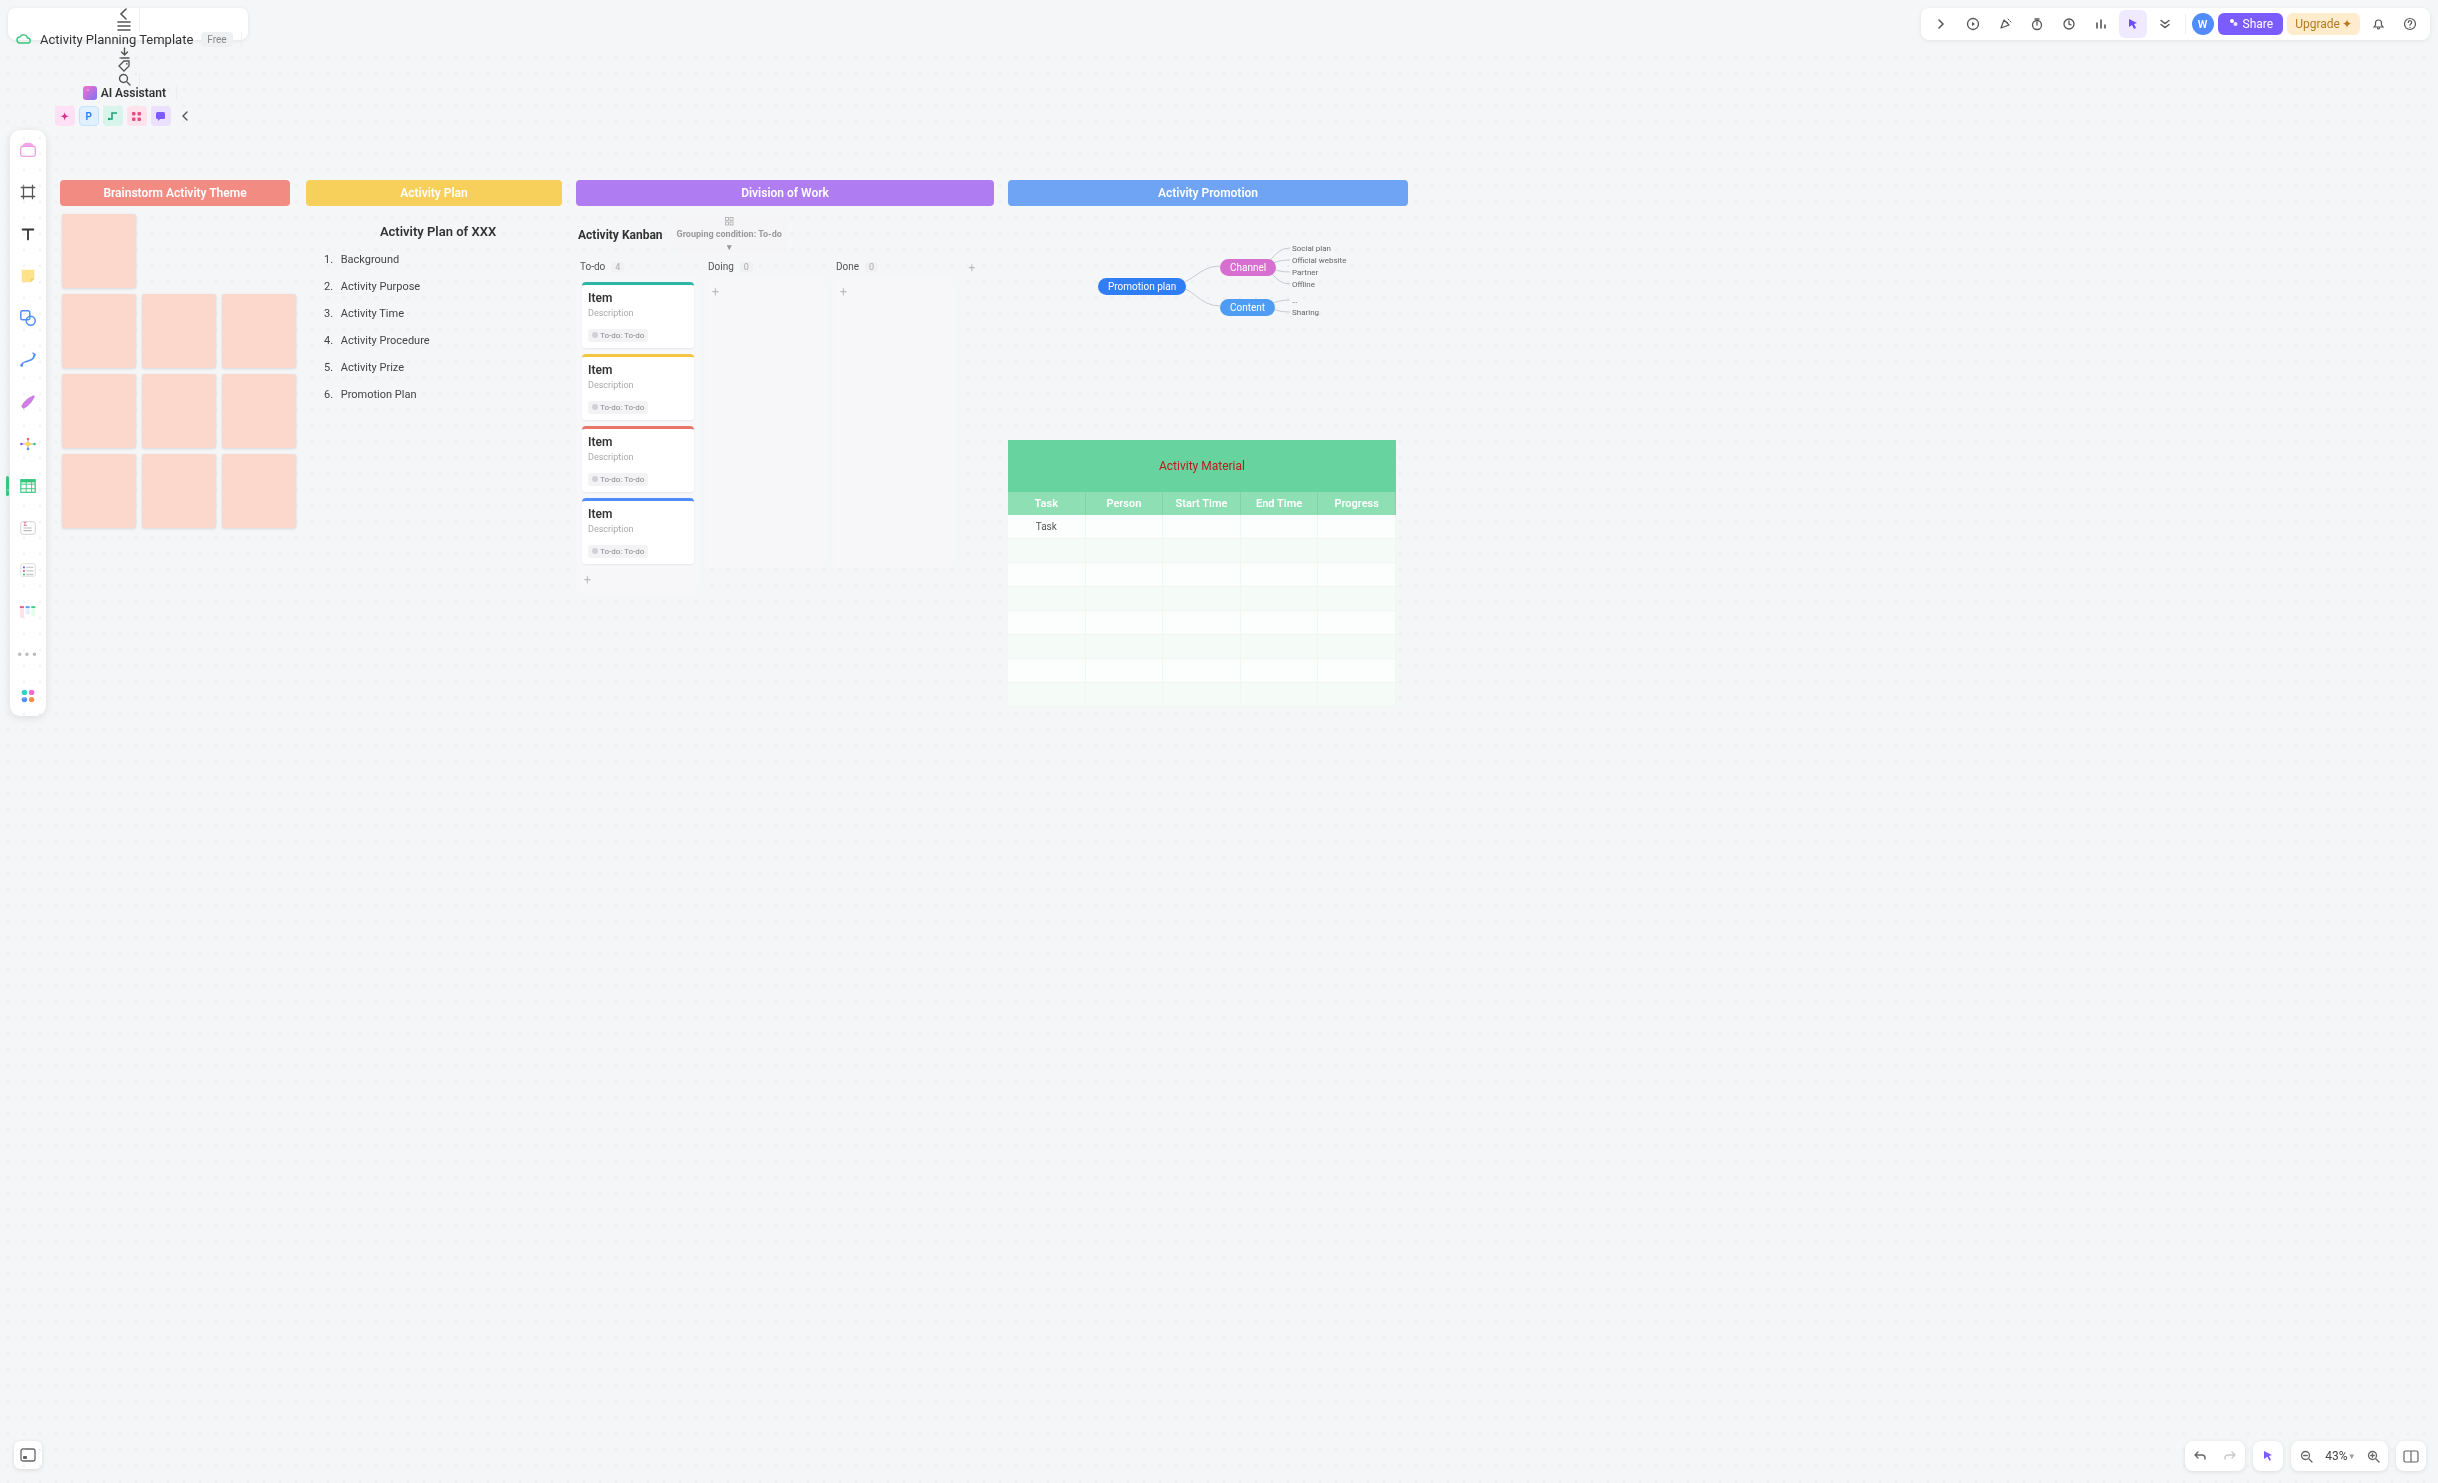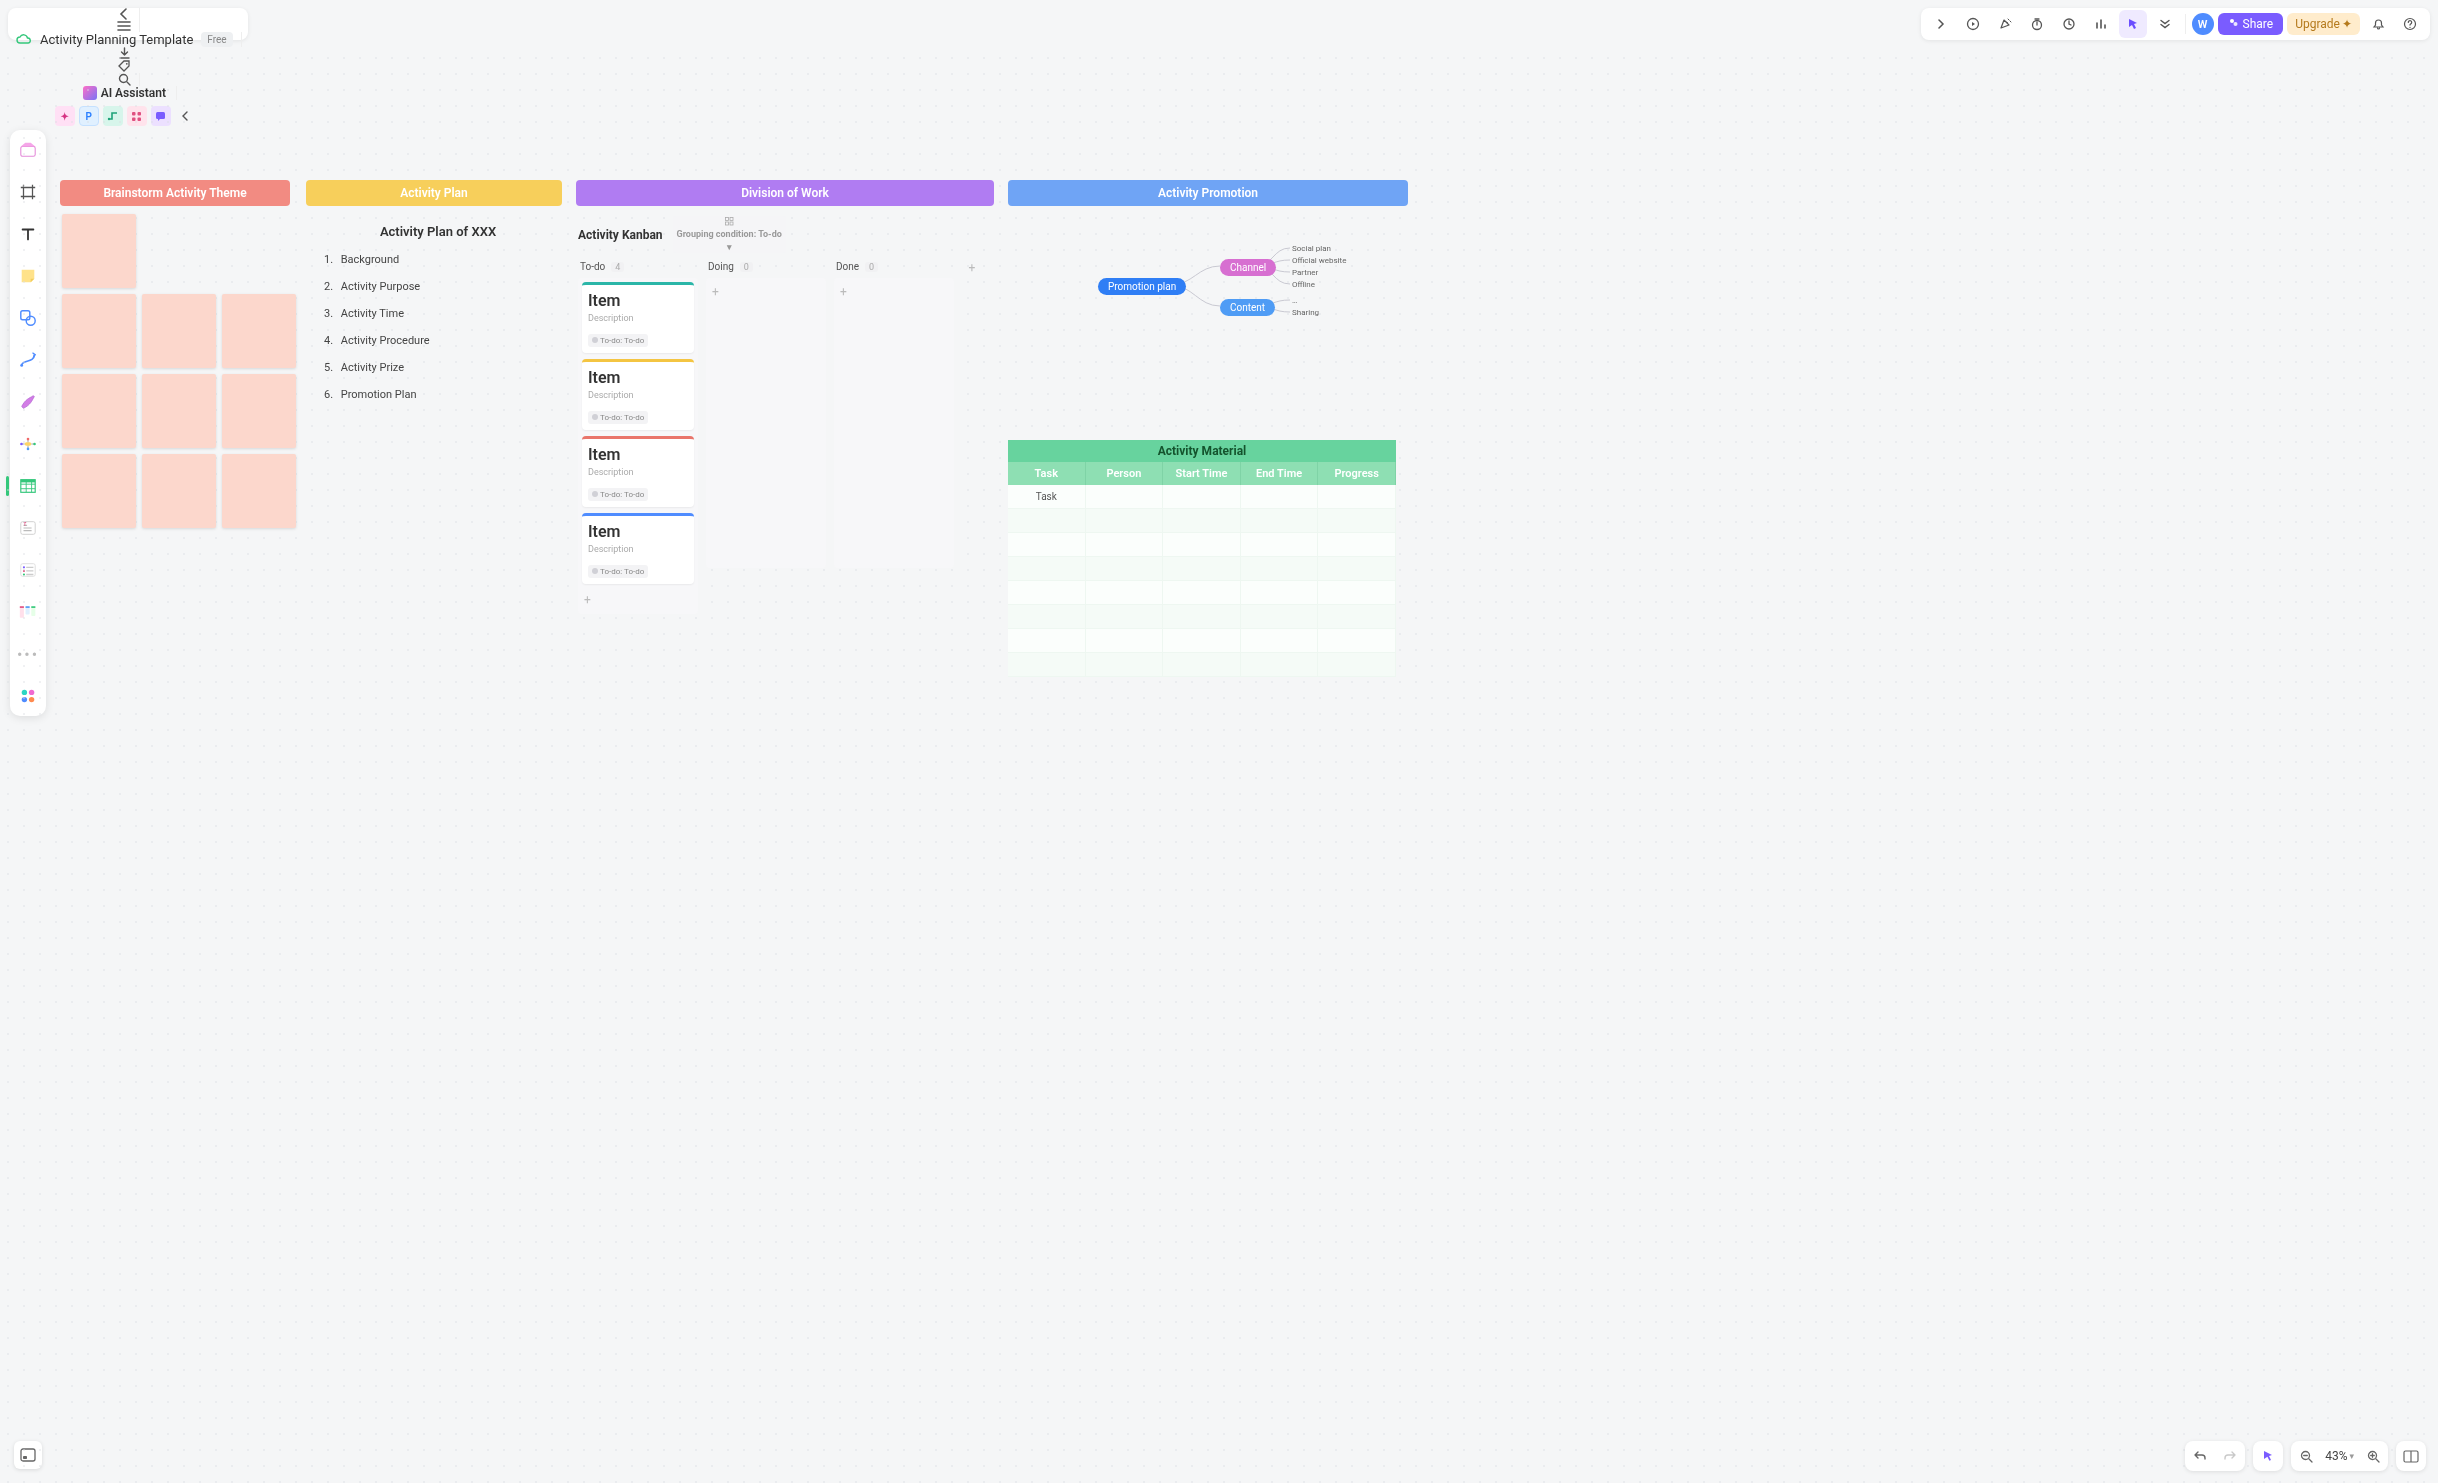--- a/index.html
+++ b/index.html
@@ -77,38 +77,38 @@
 
   
   .kanban-title { font-size:12px; font-weight:700; color:#333; margin-bottom:4px; display:flex; align-items:center; gap:10px;}
   .kanban-cond { font-size:9px; color:#999; background:#f5f5f7; padding:1px 4px; border-radius:3px; display:flex; align-items:center; gap:3px;flex-direction:column;}
   .kanban-cols { display:flex; gap:8px; }
   .kcol { width:120px; }
   .kcol-head { display:flex; align-items:center; gap:6px; font-size:10px; color:#555; padding:4px 2px 6px; }
   .kcol-head .count { background:#f1f1f3; color:#aaa; border-radius:3px; padding:0 4px; font-size:9px; }
   .kcol-body { background:#f7f7f9; border-radius:4px; padding:4px; min-height:290px; }
   .kcard { background:#fff; border-radius:4px; box-shadow:0 1px 2px rgba(0,0,0,0.06); padding:6px; margin-bottom:6px; border-top:3px solid; }
-  .kcard .ktitle { font-size:16px; font-weight:600; color:#333; }
+  .kcard .ktitle { font-size:12px; font-weight:600; color:#333; }
   .kcard .kdesc { font-size:9px; color:#aaa; margin:3px 0 5px; }
   .kcard .ktag { font-size:8px; color:#888; background:#f3f3f5; padding:2px 4px; border-radius:3px; display:inline-flex; align-items:center; gap:2px;}
   .kadd { font-size:12px; color:#bbb; padding:3px 2px; cursor:pointer; }
   .kcol-add { width:20px; color:#bbb; display:flex; align-items:flex-start; justify-content:center; padding-top:4px; cursor:pointer; font-size:12px;}
 
   
   .mindmap { position:absolute; top:60px; left:90px; right:0; height:100px; }
   .mm-svg { position:absolute; inset:0; }
   .mm-node { position:absolute; color:#fff; font-size:10px; padding:3px 10px; border-radius:10px; display:flex; align-items:center; justify-content:center; white-space:nowrap; }
   .mm-root { background:#2f7ef5; }
   .mm-pink { background:#d76fd1; }
   .mm-blue { background:#4f9cf5; }
   .mm-leaf { position:absolute; font-size:8px; color:#666; white-space:nowrap; }
 
   
   .mat-table { position:absolute; }
-  .mat-title { background:#67d39e; color:#14532d; font-size:12px; font-weight:700; text-align:center; padding:4px 0; }
+  .mat-title { background:#67d39e; color:#b91c1c; font-size:12px; font-weight:400; text-align:center; padding:19px 0; }
   .mat-head-row { display:flex; background:#8edfb3; }
   .mat-head { flex:1; color:#fff; font-size:11px; font-weight:600; text-align:center; padding:5px 0; border-right:1px solid #7fd3a6; }
   .mat-body { }
   .mat-row { display:flex; height:24px; }
   .mat-cell { flex:1; border-right:1px solid #eef7f1; border-bottom:1px solid #eef7f1; background:#f5fbf7; font-size:10px; color:#555; display:flex; align-items:center; justify-content:center;}
   .mat-row:nth-child(odd) .mat-cell { background:#fbfefc; }
 
   svg { display:block; }
 </style>
 </head>

